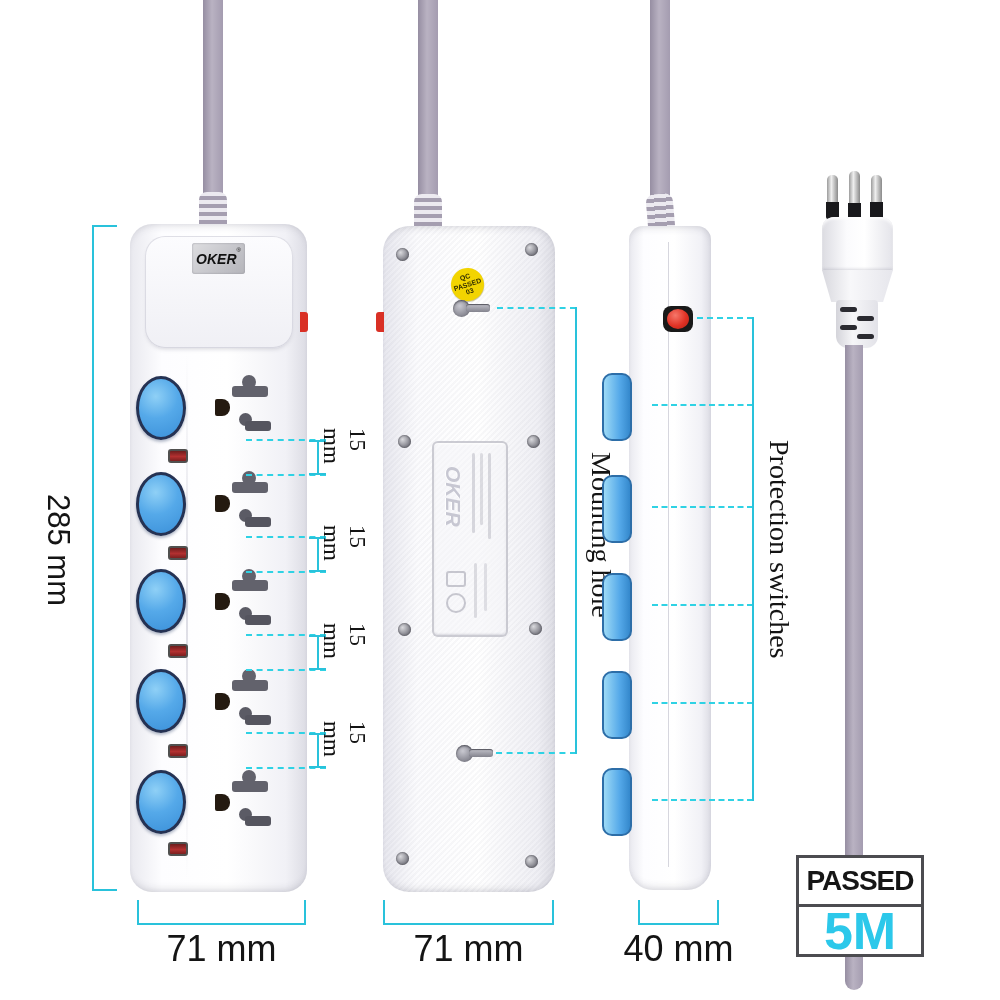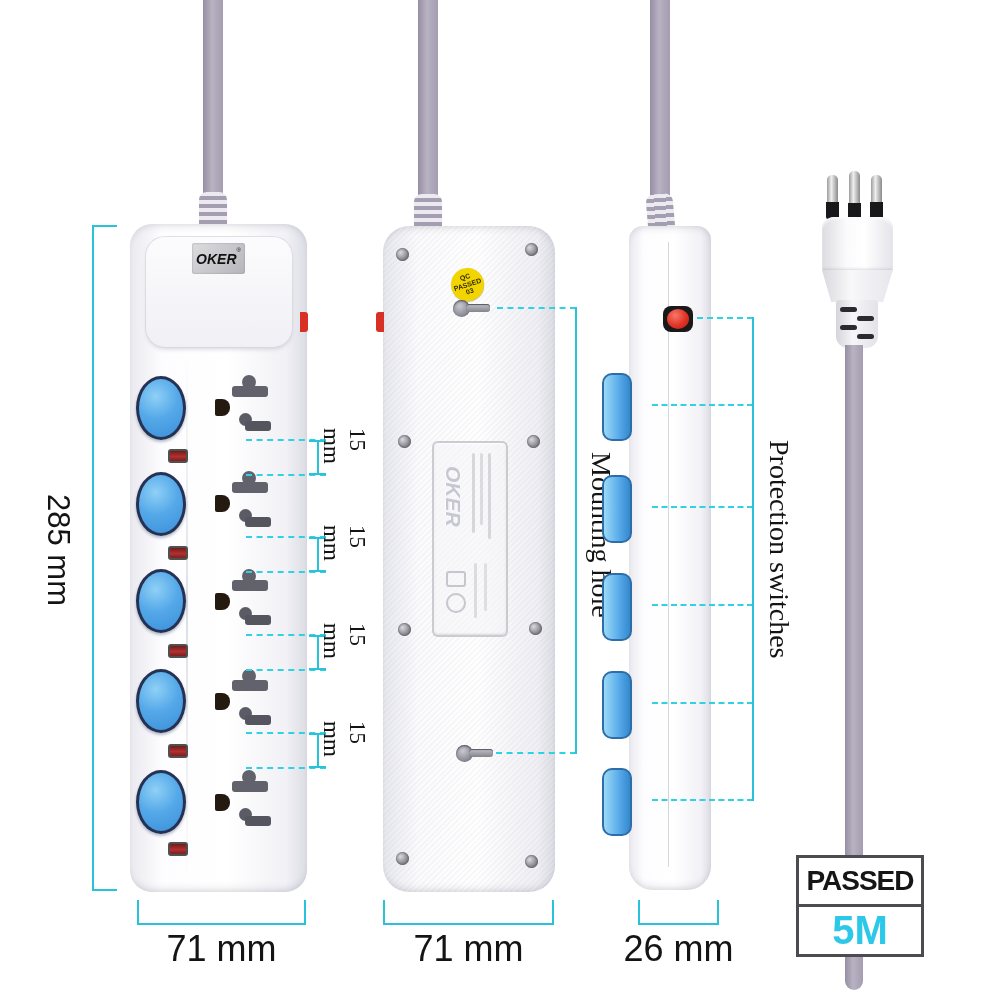--- a/index.html
+++ b/index.html
@@ -237,21 +237,21 @@
   <div class="abs dash-h" style="left:652px;top:506px;width:101px;"></div>
   <div class="abs dash-h" style="left:652px;top:604px;width:101px;"></div>
   <div class="abs dash-h" style="left:652px;top:702px;width:101px;"></div>
   <div class="abs dash-h" style="left:652px;top:799px;width:101px;"></div>
   <div class="abs dline" style="left:752px;top:317px;width:2px;height:484px;"></div>
   <div class="abs vtext serif" style="left:760px;top:412px;width:38px;height:275px;font-size:28px;">Protection switches</div>
 
   <div class="abs dline" style="left:638px;top:900px;width:2px;height:25px;"></div>
   <div class="abs dline" style="left:717px;top:900px;width:2px;height:25px;"></div>
   <div class="abs dline" style="left:638px;top:923px;width:81px;height:2px;"></div>
-  <div class="abs dimlabel" style="left:623px;top:928px;width:111px;font-size:36px;">26 mm</div>
+  <div class="abs dimlabel" style="left:623px;top:928px;width:111px;font-size:36px;">40 mm</div>
 
   <div class="abs" style="left:790px;top:160px;width:140px;height:200px;">
 
     <div class="abs" style="left:37px;top:15px;width:11px;height:44px;">
       <div class="abs pin" style="left:0;top:0;width:11px;height:28px;"></div>
       <div class="abs pinsleeve" style="left:-1px;top:27px;width:13px;height:17px;"></div>
     </div>
     <div class="abs" style="left:59px;top:11px;width:11px;height:50px;">
       <div class="abs pin" style="left:0;top:0;width:11px;height:33px;"></div>
       <div class="abs pinsleeve" style="left:-1px;top:32px;width:13px;height:18px;"></div>
@@ -271,17 +271,17 @@
     </div>
   </div>
 
   <div class="abs cord" style="left:845px;top:345px;width:18px;height:645px;border-radius:0 0 9px 9px;"></div>
 
   <div class="abs badge" style="left:796px;top:855px;width:122px;height:96px;">
     <div class="cell" style="height:46px;border-bottom:3px solid #4c4c50;">
       <span style="font-weight:bold;font-size:28px;letter-spacing:-1px;color:#161616;">PASSED</span>
     </div>
     <div class="cell" style="height:47px;">
-      <span style="font-weight:bold;font-size:40px;color:#2cc8ea;">5M</span>
+      <span style="font-weight:bold;font-size:52px;color:#2cc8ea;">5M</span>
     </div>
   </div>
 
 </div>
 
 </body></html>

